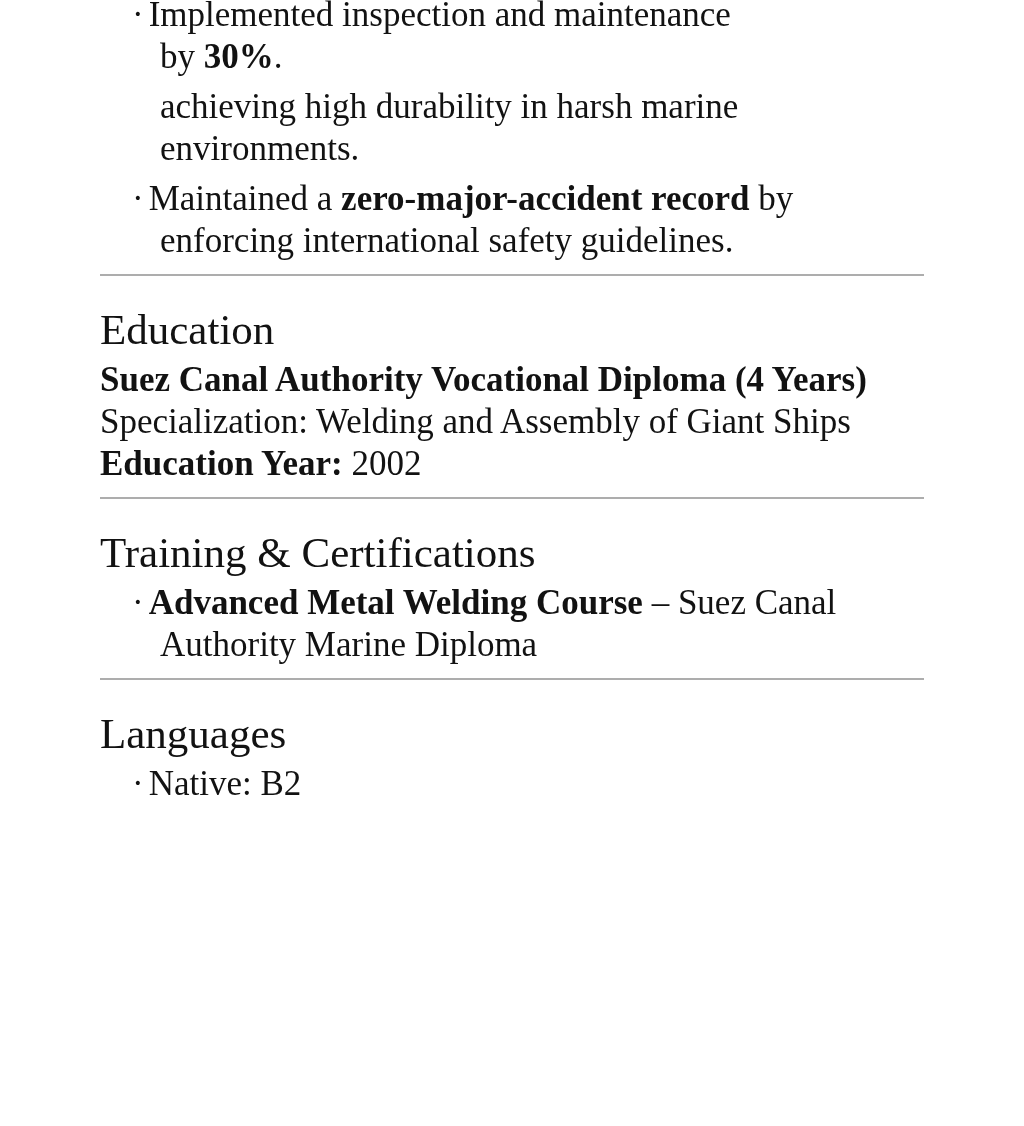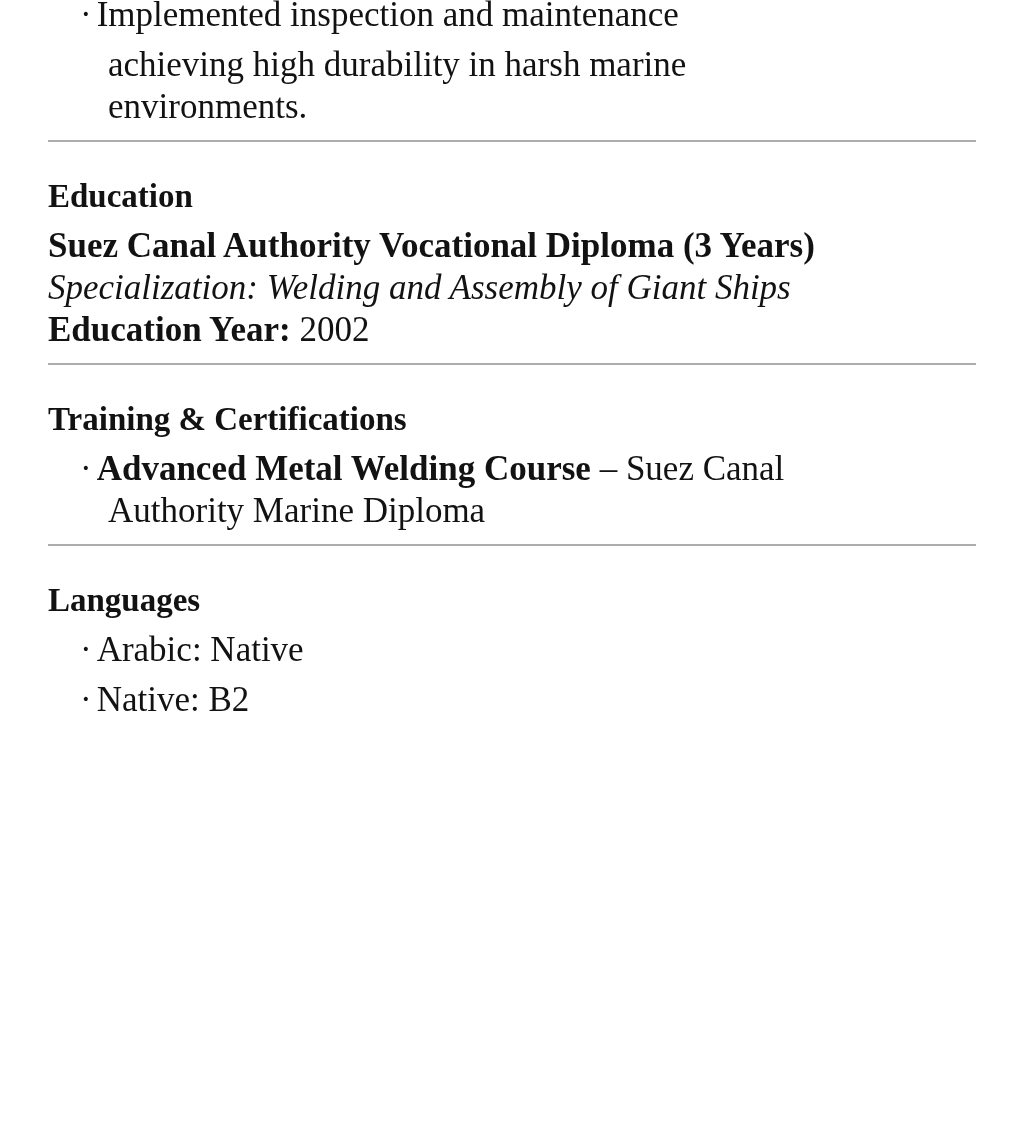--- a/index.html
+++ b/index.html
@@ -5,60 +5,65 @@
   :root{
     --bg:#ffffff;
     --text:#121212;
     --rule:#adadad;
   }
   html,body{margin:0;padding:0;background:var(--bg);}
   .doc{
     position:relative;
     width:1024px;height:1126px;
     box-sizing:border-box;
-    padding:0 48px;
+    padding:0 100px;
     overflow:hidden;
     background:var(--bg);
     color:var(--text);
     font-family:"Liberation Serif","DejaVu Serif",serif;
     font-size:35px;line-height:42px;
   }
   .blist{list-style:none;margin:0;padding:0 0 0 60px;}
   .blist-top{margin-top:-6px;}
   .blist li{margin:0 0 8px 0;}
   .blist li:last-child{margin-bottom:0;}
   .ln{display:block;}
   .ln-first{text-indent:-28px;}
   .bullet{margin-right:5px;}
   .rule{border:0;border-top:2px solid var(--rule);margin:12px 0 0 0;height:0;}
-  .heading{font-size:33px;line-height:42px;font-weight:bold;margin:33px 0 8px 0;}
+  .heading{font-size:43px;line-height:42px;font-weight:normal;margin:33px 0 8px 0;}
   .para{margin:0;}
   .b{font-weight:bold;}
-  .i{font-style:italic;}
+  .i{}
 </style>
 </head>
 <body>
 
 <div class="doc">
 
   <ul class="blist blist-top">
     <li>
       <span class="ln ln-first"><span class="bullet">·</span><span>Implemented inspection and maintenance</span></span>
+      <span class="ln"><span>by </span><span class="b">30%</span><span>.</span></span>
     </li>
     <li>
       <span class="ln"><span>achieving high durability in harsh marine</span></span>
       <span class="ln"><span>environments.</span></span>
+    </li>
+    <li>
+      <span class="ln ln-first"><span class="bullet">·</span><span>Maintained a </span><span class="b">zero-major-accident record</span><span> by</span></span>
+      <span class="ln"><span>enforcing international safety guidelines.</span></span>
     </li>
   </ul>
 
   <hr class="rule">
 
   <h2 class="heading">Education</h2>
   <p class="para">
-    <span class="ln"><span class="b">Suez Canal Authority Vocational Diploma (3 Years)</span></span>
+    <span class="ln"><span class="b">Suez Canal Authority Vocational Diploma (4 Years)</span></span>
     <span class="ln"><span class="i">Specialization: Welding and Assembly of Giant Ships</span></span>
     <span class="ln"><span class="b">Education Year:</span><span> 2002</span></span>
   </p>
 
   <hr class="rule">
 
   <h2 class="heading">Training &amp; Certifications</h2>
   <ul class="blist">
     <li>
     </li>
@@ -66,20 +71,17 @@
       <span class="ln ln-first"><span class="bullet">·</span><span class="b">Advanced Metal Welding Course</span><span> – Suez Canal</span></span>
       <span class="ln"><span>Authority Marine Diploma</span></span>
     </li>
   </ul>
 
   <hr class="rule">
 
   <h2 class="heading">Languages</h2>
   <ul class="blist">
     <li>
-      <span class="ln ln-first"><span class="bullet">·</span><span>Arabic: Native</span></span>
-    </li>
-    <li>
       <span class="ln ln-first"><span class="bullet">·</span><span>Native: B2</span></span>
     </li>
   </ul>
 
 </div>
 
 </body></html>

